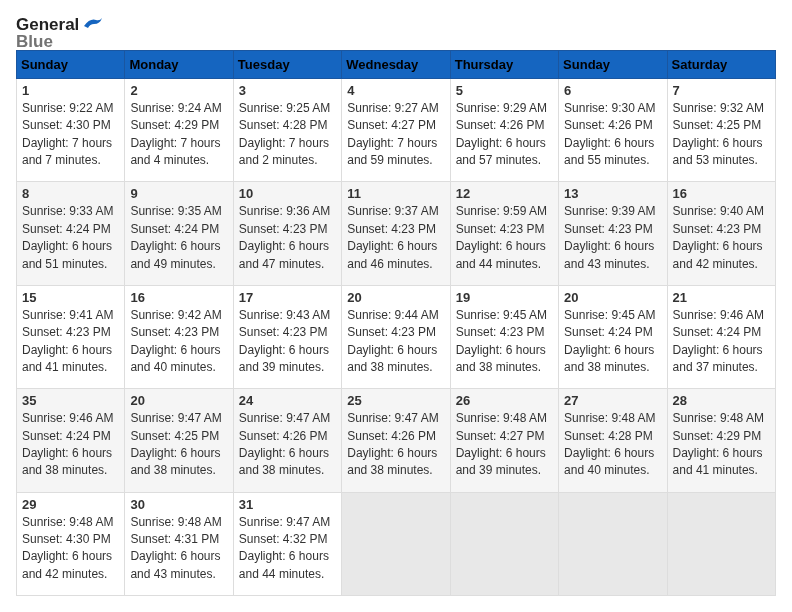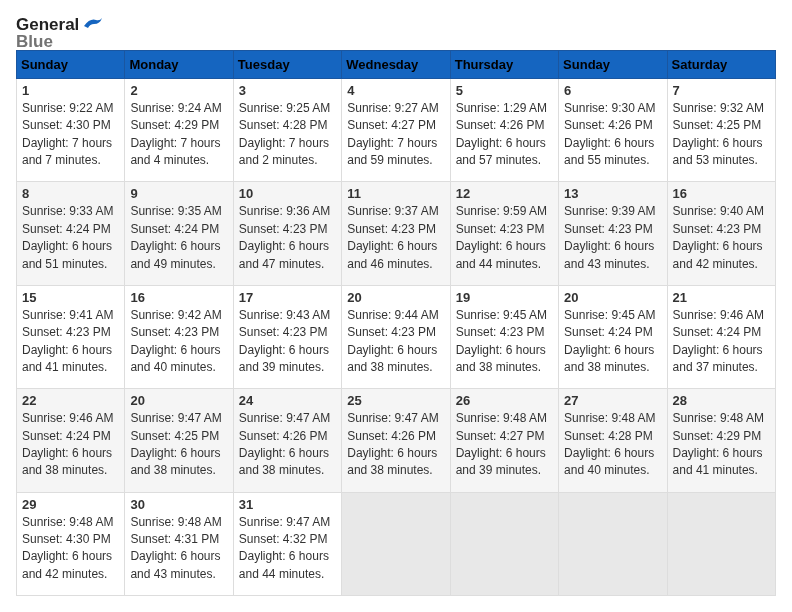--- a/index.html
+++ b/index.html
@@ -161,21 +161,21 @@
         <span class="day-num">4</span>
         <div class="day-info">
           <span>Sunrise: 9:27 AM</span><br>
           <span>Sunset: 4:27 PM</span><br>
           <span>Daylight: 7 hours and 59 minutes.</span>
         </div>
       </td>
           <td>
         <span class="day-num">5</span>
         <div class="day-info">
-          <span>Sunrise: 1:29 AM</span><br>
+          <span>Sunrise: 9:29 AM</span><br>
           <span>Sunset: 4:26 PM</span><br>
           <span>Daylight: 6 hours and 57 minutes.</span>
         </div>
       </td>
           <td>
         <span class="day-num">6</span>
         <div class="day-info">
           <span>Sunrise: 9:30 AM</span><br>
           <span>Sunset: 4:26 PM</span><br>
           <span>Daylight: 6 hours and 55 minutes.</span>
@@ -301,21 +301,21 @@
         <span class="day-num">21</span>
         <div class="day-info">
           <span>Sunrise: 9:46 AM</span><br>
           <span>Sunset: 4:24 PM</span><br>
           <span>Daylight: 6 hours and 37 minutes.</span>
         </div>
       </td>
         </tr>
         <tr>
           <td>
-        <span class="day-num">22</span>
+        <span class="day-num">35</span>
         <div class="day-info">
           <span>Sunrise: 9:46 AM</span><br>
           <span>Sunset: 4:24 PM</span><br>
           <span>Daylight: 6 hours and 38 minutes.</span>
         </div>
       </td>
           <td>
         <span class="day-num">20</span>
         <div class="day-info">
           <span>Sunrise: 9:47 AM</span><br>

